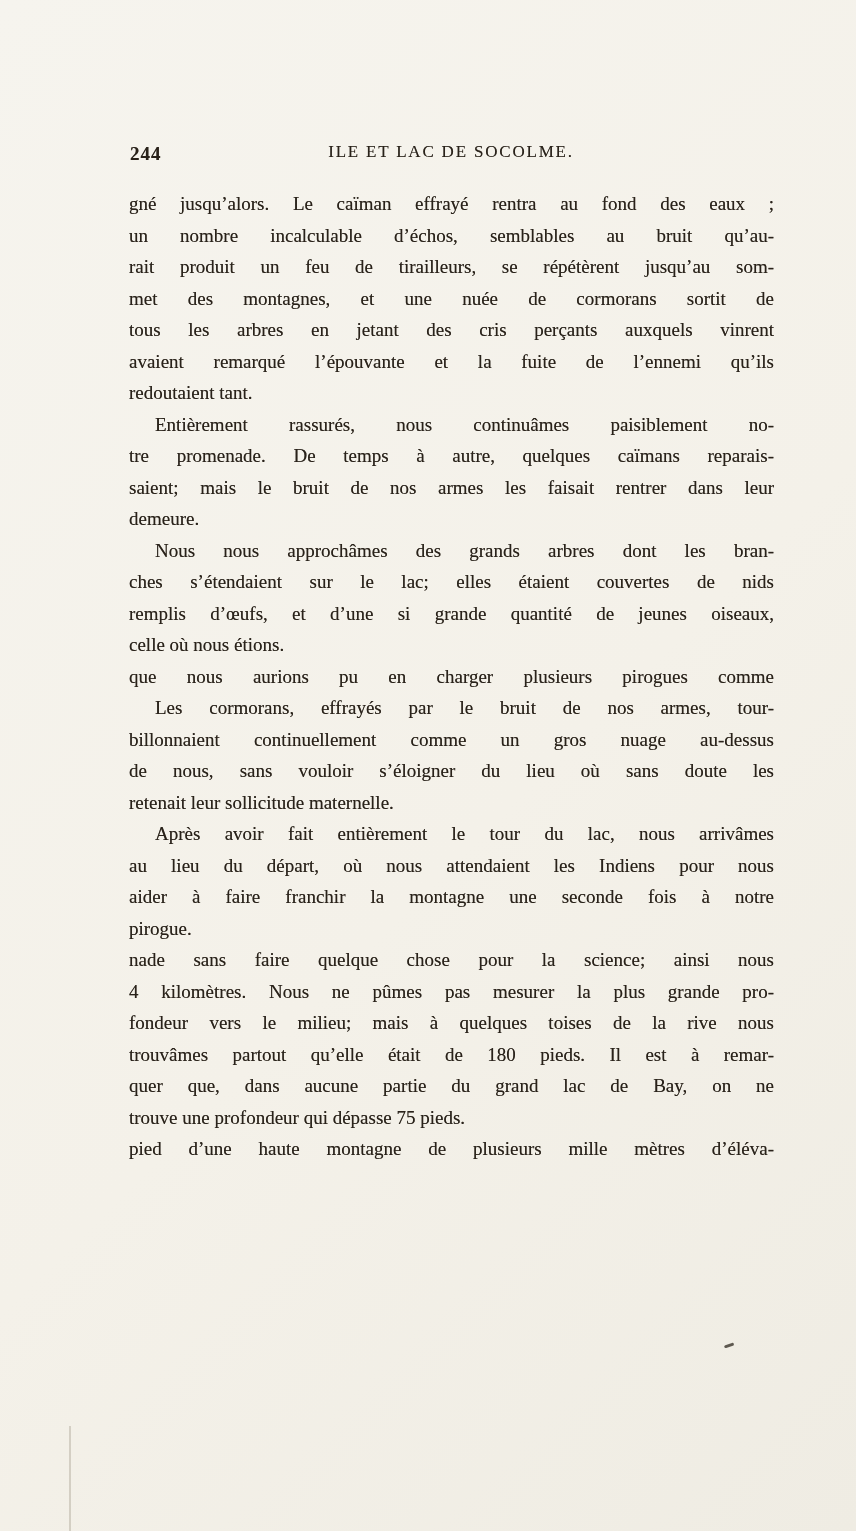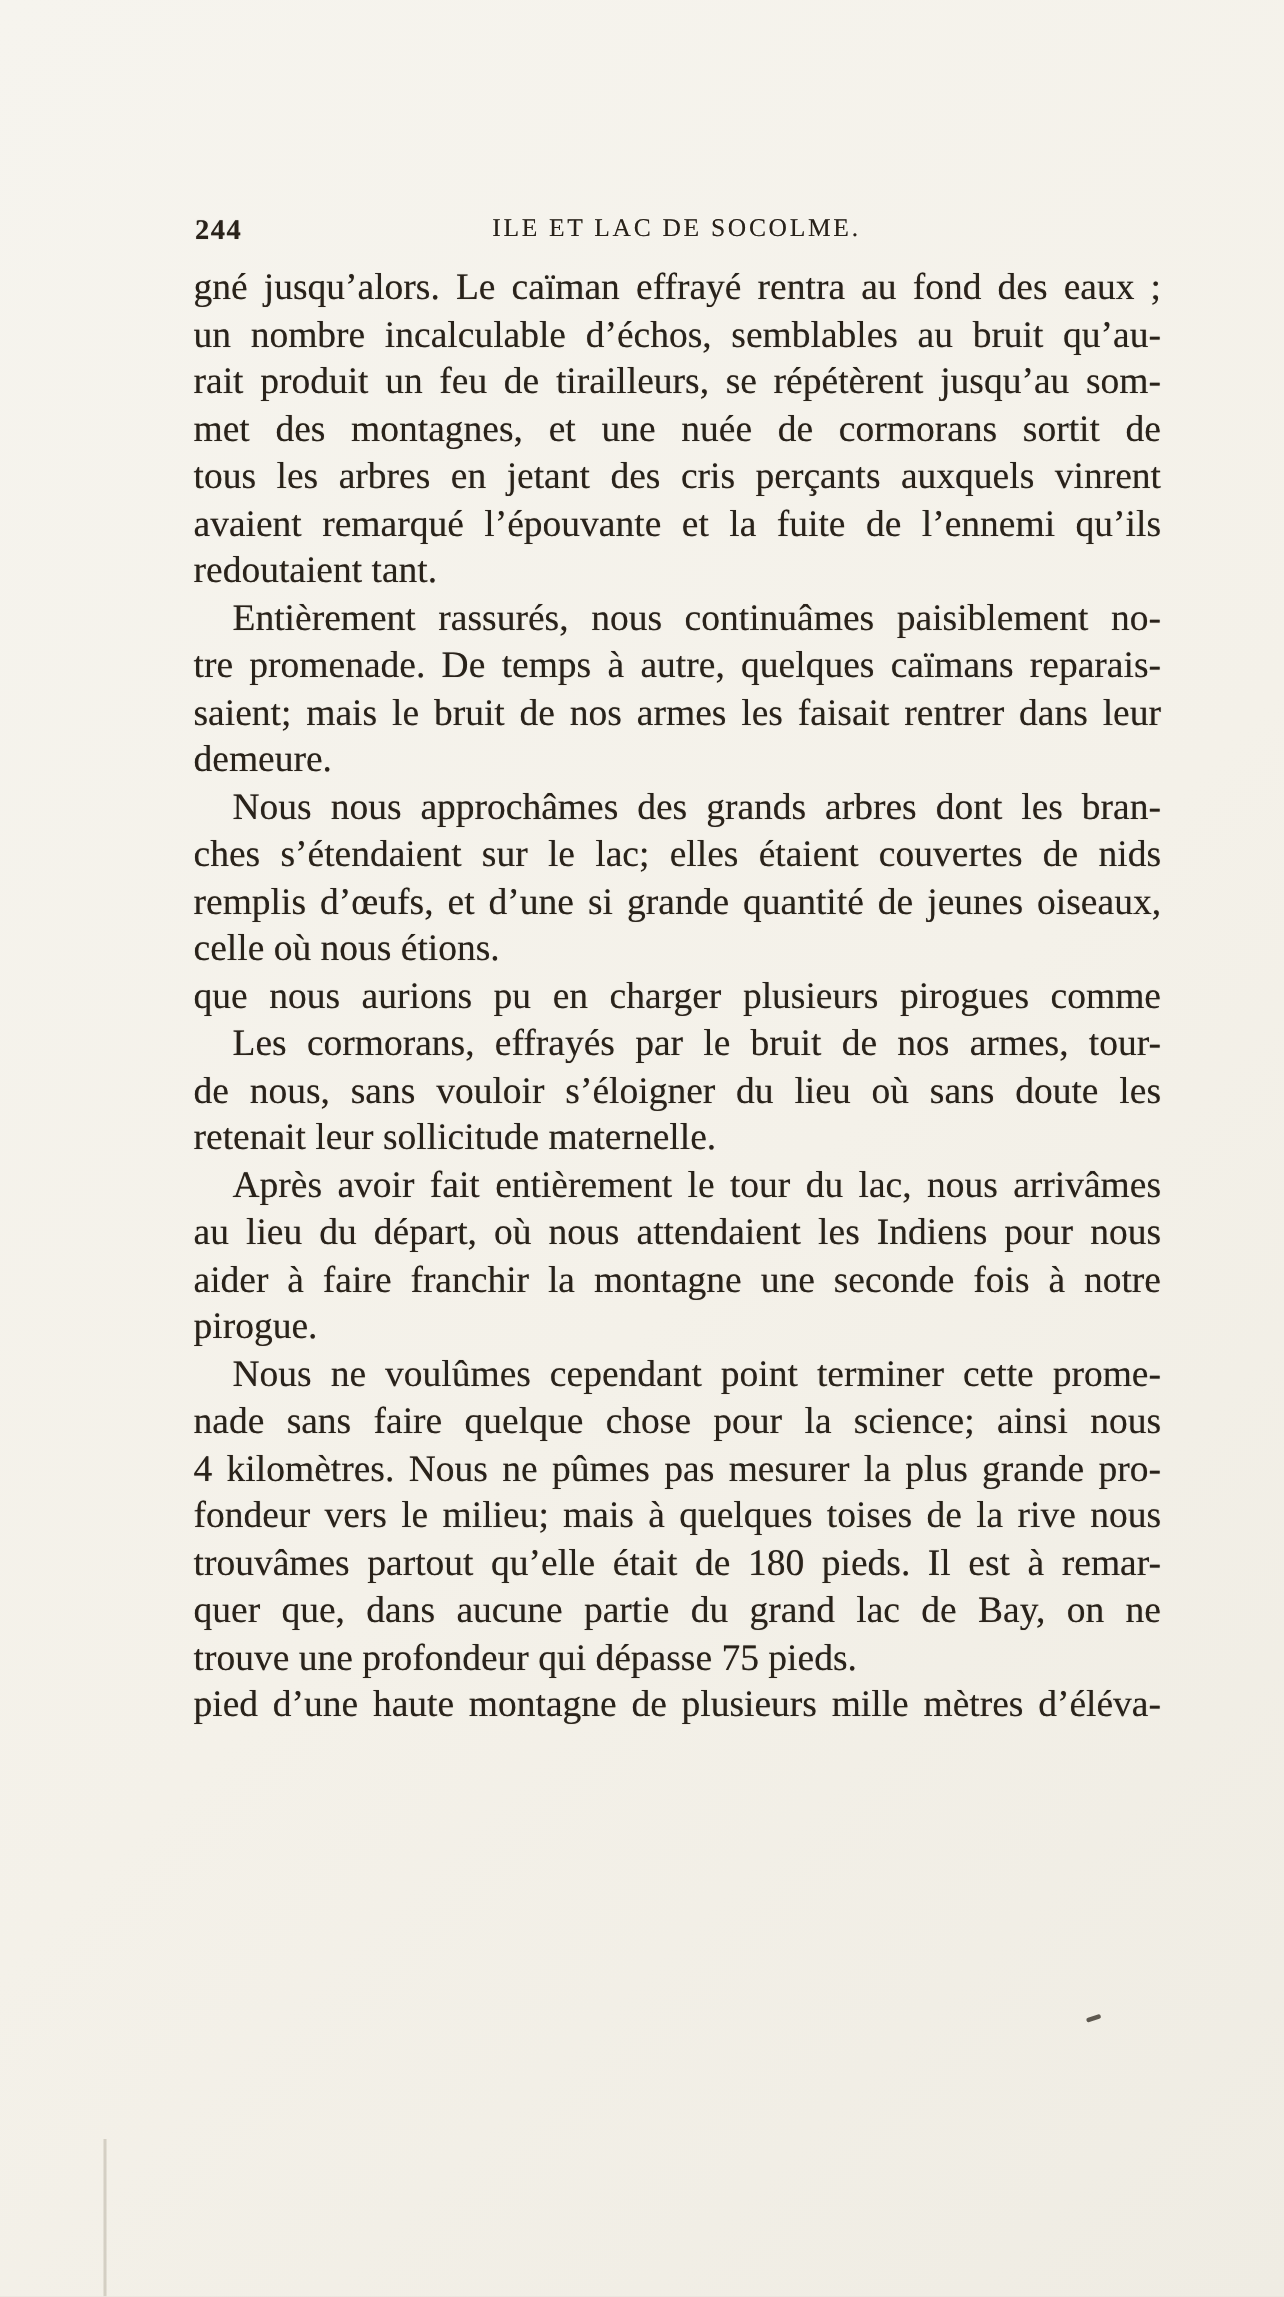--- a/index.html
+++ b/index.html
@@ -38,23 +38,23 @@
     text-align: center;
     font-size: 17px;
     letter-spacing: 1.8px;
     font-weight: normal;
     padding-top: 2px;
     text-shadow: 0 0 .4px rgba(41,34,26,.45);
   }
   .text-body {
     position: absolute;
     left: 129px;
-    top: 176px;
+    top: 188px;
     width: 645px;
-    font-size: 25px;
+    font-size: 19px;
     line-height: 31.5px;
     text-shadow: 0 0 .5px rgba(41,34,26,.55);
   }
   .line {
     text-align: justify;
     text-align-last: justify;
   }
   .line.para-end {
     text-align-last: left;
   }
@@ -103,27 +103,27 @@
       <div class="line indent"><span>Entièrement rassurés, nous continuâmes paisiblement no-</span></div>
       <div class="line"><span>tre promenade. De temps à autre, quelques caïmans reparais-</span></div>
       <div class="line"><span>saient; mais le bruit de nos armes les faisait rentrer dans leur</span></div>
       <div class="line para-end"><span>demeure.</span></div>
       <div class="line indent"><span>Nous nous approchâmes des grands arbres dont les bran-</span></div>
       <div class="line"><span>ches s’étendaient sur le lac; elles étaient couvertes de nids</span></div>
       <div class="line"><span>remplis d’œufs, et d’une si grande quantité de jeunes oiseaux,</span></div>
       <div class="line para-end"><span>celle où nous étions.</span></div>
       <div class="line"><span>que nous aurions pu en charger plusieurs pirogues comme</span></div>
       <div class="line indent"><span>Les cormorans, effrayés par le bruit de nos armes, tour-</span></div>
+      <div class="line"><span>billonnaient continuellement comme un gros nuage au-dessus</span></div>
       <div class="line"><span>de nous, sans vouloir s’éloigner du lieu où sans doute les</span></div>
       <div class="line para-end"><span>retenait leur sollicitude maternelle.</span></div>
       <div class="line indent"><span>Après avoir fait entièrement le tour du lac, nous arrivâmes</span></div>
       <div class="line"><span>au lieu du départ, où nous attendaient les Indiens pour nous</span></div>
       <div class="line"><span>aider à faire franchir la montagne une seconde fois à notre</span></div>
       <div class="line para-end"><span>pirogue.</span></div>
-      <div class="line indent"><span>Nous ne voulûmes cependant point terminer cette prome-</span></div>
       <div class="line"><span>nade sans faire quelque chose pour la science; ainsi nous</span></div>
       <div class="line"><span>4 kilomètres. Nous ne pûmes pas mesurer la plus grande pro-</span></div>
       <div class="line"><span>fondeur vers le milieu; mais à quelques toises de la rive nous</span></div>
       <div class="line"><span>trouvâmes partout qu’elle était de 180 pieds. Il est à remar-</span></div>
       <div class="line"><span>quer que, dans aucune partie du grand lac de </span><span class="ital">Bay</span><span>, on ne</span></div>
       <div class="line para-end"><span>trouve une profondeur qui dépasse 75 pieds.</span></div>
       <div class="line"><span>pied d’une haute montagne de plusieurs mille mètres d’éléva-</span></div>
     </div>
   <div class="stray-mark"></div>
   <div class="edge-artifact"></div>

